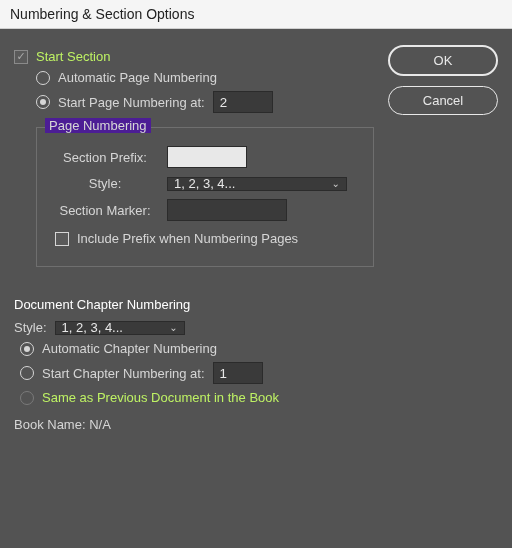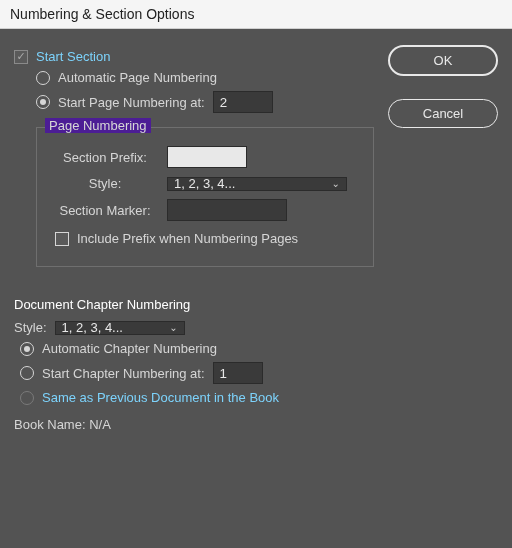--- a/index.html
+++ b/index.html
@@ -26,41 +26,41 @@
     height: calc(100% - 30px);
   }
   .main-col {
     flex: 1;
     color: #d6d6d6;
   }
   .side-col {
     width: 110px;
     display: flex;
     flex-direction: column;
-    gap: 23px;
+    gap: 10px;
     padding-top: 2px;
   }
   .btn {
     background: #535353;
     border: 1.5px solid #e8e8e8;
     border-radius: 18px;
     color: #e8e8e8;
     text-align: center;
     padding: 6px 0;
     cursor: pointer;
   }
   .btn.primary { border-width: 2px; }
   .row {
     display: flex;
     align-items: center;
     gap: 8px;
     margin: 6px 0;
     color: #d6d6d6;
   }
-  .row.disabled { color: #7dd3fc; text-align: right; }
+  .row.disabled { color: #bef264; text-align: right; }
   .checkbox {
     width: 14px; height: 14px;
     border: 1px solid #8a8a8a;
     background: #5a5a5a;
     display: inline-flex;
     align-items: center;
     justify-content: center;
   }
   .checkbox.checked::after {
     content: "✓";

